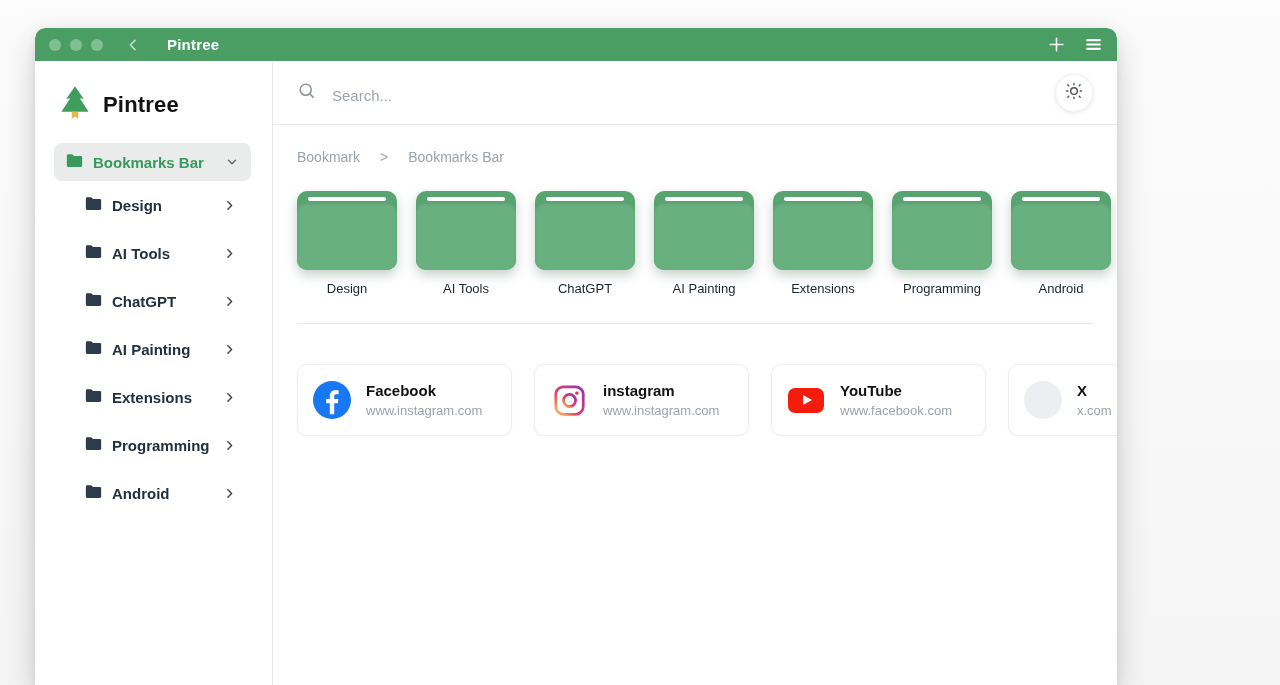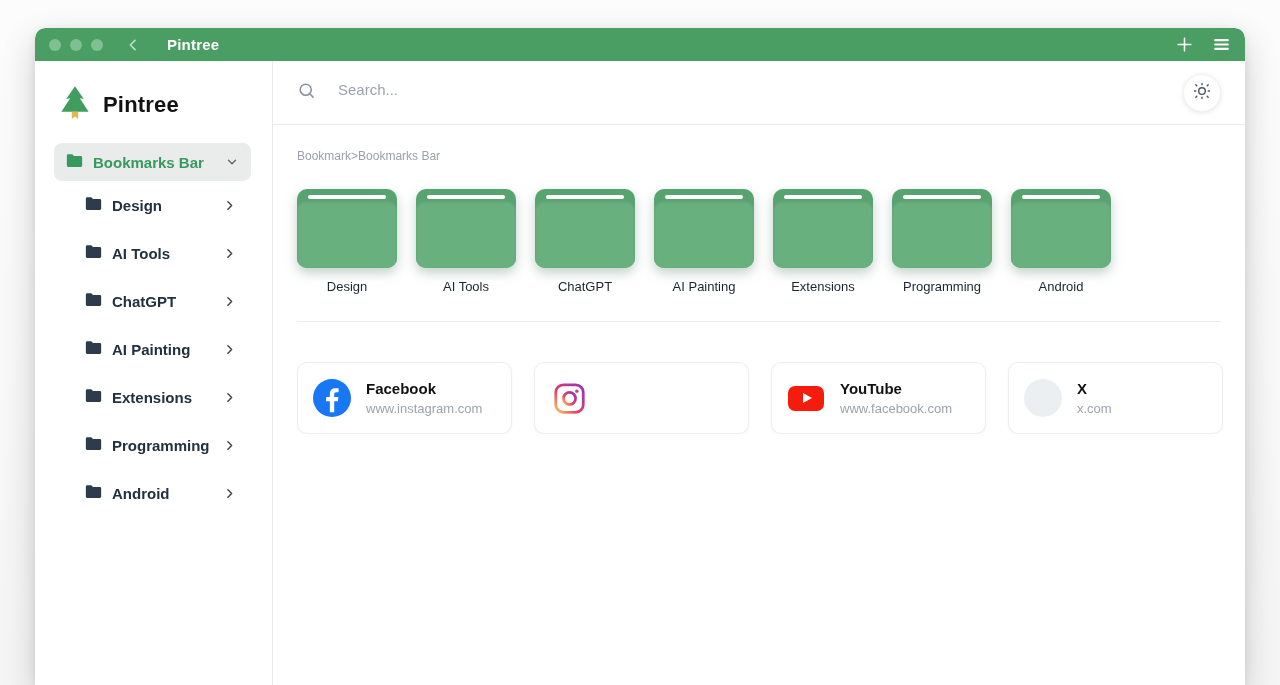--- a/index.html
+++ b/index.html
@@ -3,21 +3,21 @@
 <meta charset="utf-8">
 <style>
   * { margin:0; padding:0; box-sizing:border-box; }
   html,body { width:1280px; height:685px; overflow:hidden; }
   body {
     font-family:"Liberation Sans", sans-serif;
     background:linear-gradient(180deg,#fcfcfc 0%,#f5f5f5 100%);
     position:relative;
   }
   .window {
-    position:absolute; left:35px; top:28px; width:1210px; height:657px;
+    position:absolute; left:35px; top:28px; width:1082px; height:657px;
     background:#fff; border-radius:10px 10px 0 0;
     box-shadow:0 12px 34px rgba(0,0,0,.18), 0 2px 8px rgba(0,0,0,.08);
     display:flex; flex-direction:column; overflow:hidden;
   }
   
   .titlebar {
     height:33px; background:#4a9e64; border-radius:10px 10px 0 0;
     display:flex; align-items:center; padding:0 14px; flex:none;
   }
   .lights { display:flex; gap:9px; align-items:center; }
@@ -43,33 +43,33 @@
     height:48px; display:flex; align-items:center; padding:0 36px 0 50px; cursor:pointer;
   }
   .nav-item .nav-label { color:#22313f; font-weight:700; font-size:15px; margin-left:10px; }
   .nav-item .chev { margin-left:auto; display:flex; }
   
   .content { flex:1; display:flex; flex-direction:column; min-width:0; background:#fff; }
   .header {
     height:64px; flex:none; border-bottom:1px solid #e8eaec;
     display:flex; align-items:center; padding:0 24px;
   }
-  .search-box { display:flex; align-items:flex-start; gap:22px; flex:1; }
+  .search-box { display:flex; align-items:flex-end; gap:16px; flex:1; }
   .search-box input {
     border:none; outline:none; background:transparent; font-size:15px; color:#111;
     font-family:"Liberation Sans", sans-serif; width:480px;
   }
   .search-box input::placeholder { color:#9ca3af; }
   .theme-btn {
     width:38px; height:38px; border-radius:50%; background:#fff;
     border:1px solid #f1f2f3; box-shadow:0 1px 5px rgba(0,0,0,.10);
     display:flex; align-items:center; justify-content:center; cursor:pointer; flex:none;
   }
   .main { padding:24px 24px 0 24px; overflow:hidden; }
-  .breadcrumb { color:#9aa2ab; font-size:12px; display:flex; gap:0; }
+  .breadcrumb { color:#9aa2ab; font-size:14px; display:flex; gap:20px; }
   .breadcrumb span { cursor:default; }
   
   .folder-grid { display:flex; gap:19px; margin-top:26px; }
   .folder-card { width:100px; cursor:pointer; }
   .folder-shape {
     position:relative; width:100px; height:79px;
     filter:drop-shadow(0 5px 6px rgba(40,90,60,.28));
   }
   .folder-back { position:absolute; inset:0; background:#58a471; border-radius:10px; }
   .folder-slot { position:absolute; top:6px; left:11px; right:11px; height:4px; background:#fff; border-radius:3px; z-index:2; }
@@ -366,20 +366,24 @@
                     <stop offset="0" stop-color="#fec564"></stop>
                     <stop offset="0.4" stop-color="#e4405f"></stop>
                     <stop offset="1" stop-color="#962fbf"></stop>
                   </linearGradient>
                 </defs>
                 <rect x="2" y="2" width="20" height="20" rx="5.5" fill="none" stroke="url(#ig)" stroke-width="2"></rect>
                 <circle cx="12" cy="12" r="4.4" fill="none" stroke="url(#ig)" stroke-width="2"></circle>
                 <circle cx="17.3" cy="6.7" r="1.3" fill="url(#ig)"></circle>
               </svg>
             </div>
+            <div class="bm-texts">
+              <div class="bm-title">instagram</div>
+              <div class="bm-url">www.instagram.com</div>
+            </div>
           </div>
 
           <div class="bm-card">
             <div class="bm-ico">
               <div class="yt-rect">
                   <div class="yt-play"></div>
                 </div>
             </div>
             <div class="bm-texts">
               <div class="bm-title">YouTube</div>

